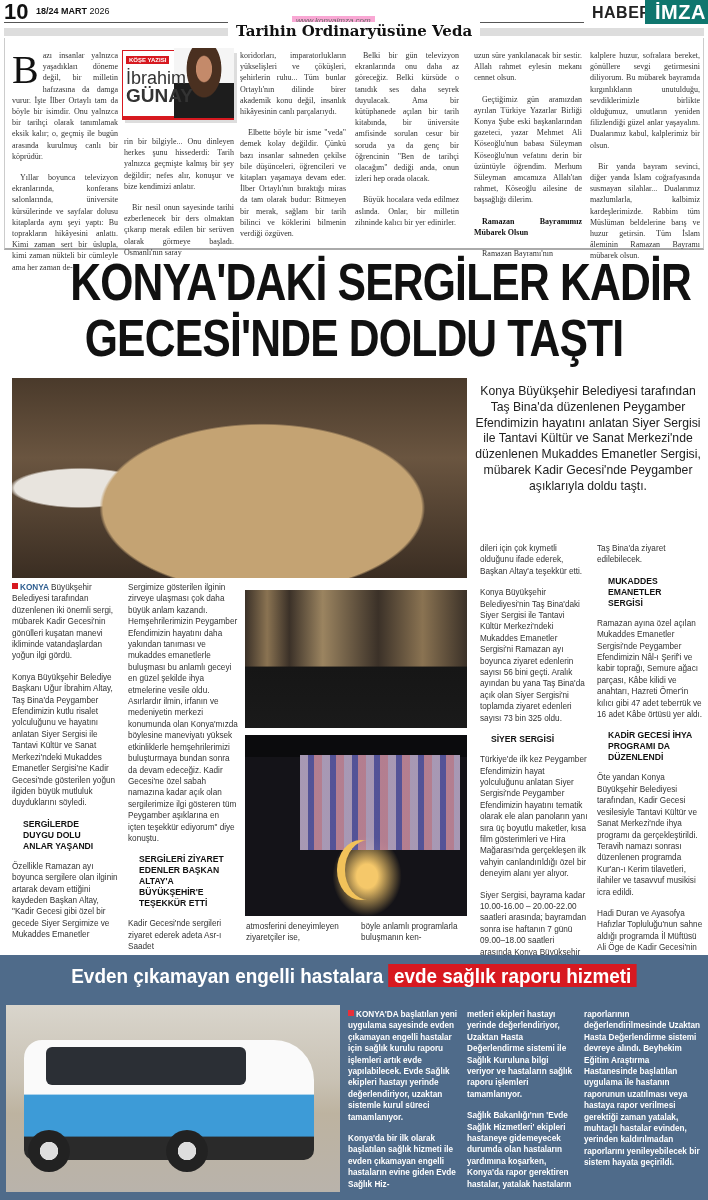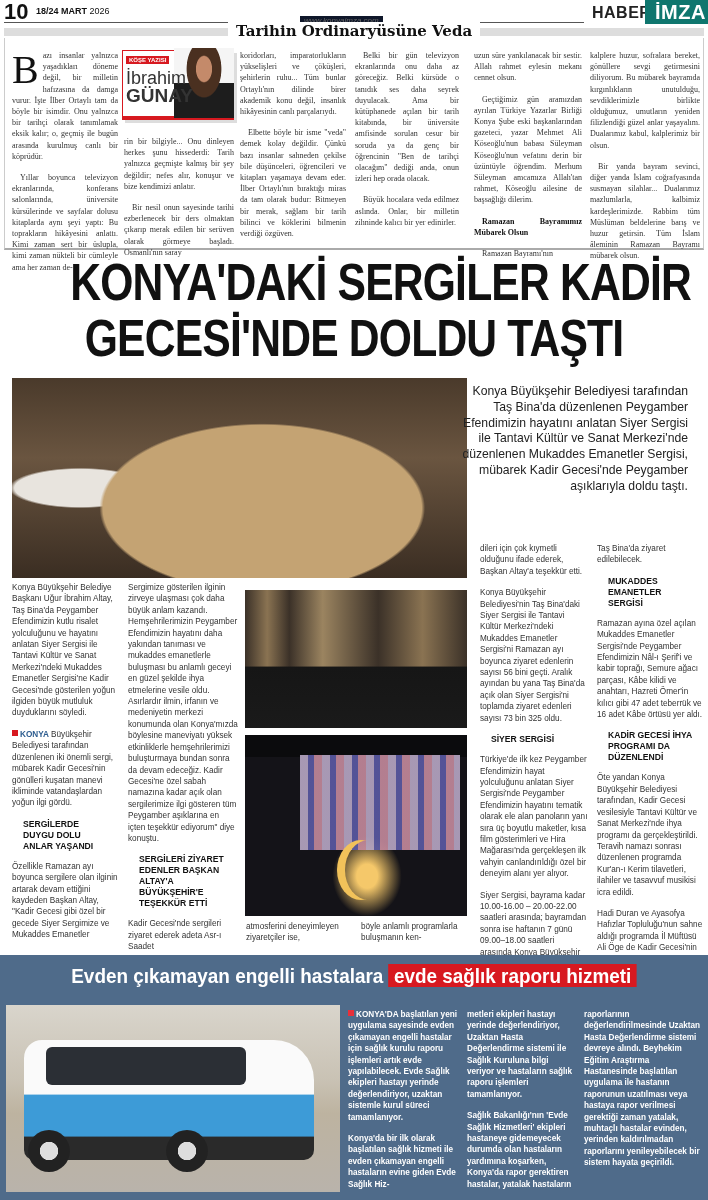--- a/index.html
+++ b/index.html
@@ -5,21 +5,21 @@
 *{box-sizing:border-box;margin:0;padding:0}
 html,body{width:708px;height:1200px;overflow:hidden;background:#fff}
 body{position:relative;font-family:"Liberation Sans",sans-serif;color:#222}
 .abs{position:absolute}
 
 
 #pg-num{left:4px;top:0;font:bold 22px/24px "Liberation Sans",sans-serif;color:#111}
 #pg-date{left:36px;top:6px;font:bold 9px/10px "Liberation Sans",sans-serif;color:#111}
 #pg-date .yr{font-weight:normal}
 #mast-line{left:4px;top:22px;width:580px;height:1px;background:#555}
-#pg-url{left:300px;top:16px;font:italic 8px/10px "Liberation Sans",sans-serif;color:#666;background:#0f172a;padding:0 4px}
+#pg-url{left:292px;top:16px;font:italic 8px/10px "Liberation Sans",sans-serif;color:#666;background:#f9a8d4;padding:0 4px}
 #haber{left:592px;top:3px;font:bold 16px/20px "Liberation Sans",sans-serif;color:#222;letter-spacing:0.5px}
 #imza{left:645px;top:0;width:71px;height:24px;background:#0f766e;color:#fff;font:bold 20px/24px "Liberation Sans",sans-serif;text-align:center;letter-spacing:0.5px}
 
 
 #col-bar{left:4px;top:28px;width:700px;height:8px;background:#ddd}
 #col-title{left:228px;top:22px;padding:0 8px;background:#fff;font:bold 15px/18px "DejaVu Serif",serif;color:#111}
 #col-box{left:4px;top:38px;width:700px;height:212px;border:1px solid #ccc;border-top:none;border-bottom:2px solid #aaa}
 
 .serif-col{font:8px/11.2px "Liberation Serif",serif;color:#333;text-align:justify;hyphens:auto}
 .serif-col p{margin-bottom:10px;text-indent:8px}
@@ -44,21 +44,21 @@
  linear-gradient(180deg,transparent 0,transparent 55%,#161616 56%,#1a1a1a 100%),
  linear-gradient(90deg,#3b3128 0,#8a7352 10%,#3b3128 20%,#9b8460 35%,#3b3128 60%,#8a7352 80%,#3b3128 100%)}
 #photo-night{left:245px;top:735px;width:222px;height:181px;background:
  radial-gradient(ellipse at 55% 78%,#f5c86a 0 6%,transparent 20%),
  linear-gradient(180deg,#0b0b0d 0,#0b0b0d 12%,transparent 12%),
  linear-gradient(180deg,#141318 0,#141318 100%);}
 #photo-night .bldg{position:absolute;left:55px;top:20px;width:160px;height:95px;background:repeating-linear-gradient(90deg,#b8a7c5 0 8px,#5b5aa5 8px 14px,#c58a9d 14px 22px);opacity:.9}
 #photo-night .crescent{position:absolute;left:100px;top:105px;width:48px;height:60px;border-radius:50%;box-shadow:-8px 0 0 0 #f2c25a}
 
 
-#lead{left:456px;top:384px;width:232px;font:12.2px/15.8px "Liberation Sans",sans-serif;color:#222;text-align:right}
+#lead{left:472px;top:384px;width:232px;font:12.2px/15.8px "Liberation Sans",sans-serif;color:#222;text-align:center}
 
 
 .sans-col{font:8.2px/11.4px "Liberation Sans",sans-serif;color:#333}
 .sans-col p{margin-bottom:10px}
 .sans-col h4{font:bold 8.6px/11px "Liberation Sans",sans-serif;color:#111;margin:2px 11px 9px}
 .kicker{color:#2c5c8f;font-weight:bold}
 .kicker::before{content:"";display:inline-block;width:6px;height:6px;background:#d71920;margin-right:2px;vertical-align:1px}
 
 #col1{left:12px;top:582px;width:110px}
 #col2{left:128px;top:582px;width:110px}
@@ -141,22 +141,22 @@
 <div class="abs photo" id="photo-main"></div>
 <div class="abs photo" id="photo-calligraphy"></div>
 <div class="abs photo" id="photo-night">
     <div class="bldg"></div>
     <div class="crescent"></div>
   </div>
 
 <div class="abs" id="lead">Konya Büyükşehir Belediyesi tarafından Taş Bina'da düzenlenen Peygamber Efendimizin hayatını anlatan Siyer Sergisi ile Tantavi Kültür ve Sanat Merkezi'nde düzenlenen Mukaddes Emanetler Sergisi, mübarek Kadir Gecesi'nde Peygamber aşıklarıyla doldu taştı.</div>
 
 <div class="abs sans-col" id="col1">
+  <p><span class="kicker">KONYA</span> <span>Büyükşehir Belediyesi tarafından düzenlenen iki önemli sergi, mübarek Kadir Gecesi'nin gönülleri kuşatan manevi ikliminde vatandaşlardan yoğun ilgi gördü.</span></p>
   <p>Konya Büyükşehir Belediye Başkanı Uğur İbrahim Altay, Taş Bina'da Peygamber Efendimizin kutlu risalet yolculuğunu ve hayatını anlatan Siyer Sergisi ile Tantavi Kültür ve Sanat Merkezi'ndeki Mukaddes Emanetler Sergisi'ne Kadir Gecesi'nde gösterilen yoğun ilgiden büyük mutluluk duyduklarını söyledi.</p>
-  <p><span class="kicker">KONYA</span> <span>Büyükşehir Belediyesi tarafından düzenlenen iki önemli sergi, mübarek Kadir Gecesi'nin gönülleri kuşatan manevi ikliminde vatandaşlardan yoğun ilgi gördü.</span></p>
   <h4>SERGİLERDE DUYGU DOLU ANLAR YAŞANDI</h4>
   <p>Özellikle Ramazan ayı boyunca sergilere olan ilginin artarak devam ettiğini kaydeden Başkan Altay, "Kadir Gecesi gibi özel bir gecede Siyer Sergimize ve Mukaddes Emanetler</p>
 </div>
 <div class="abs sans-col" id="col2">
   <p>Sergimize gösterilen ilginin zirveye ulaşması çok daha büyük anlam kazandı. Hemşehrilerimizin Peygamber Efendimizin hayatını daha yakından tanıması ve mukaddes emanetlerle buluşması bu anlamlı geceyi en güzel şekilde ihya etmelerine vesile oldu. Asırlardır ilmin, irfanın ve medeniyetin merkezi konumunda olan Konya'mızda böylesine maneviyatı yüksek etkinliklerle hemşehrilerimizi buluşturmaya bundan sonra da devam edeceğiz. Kadir Gecesi'ne özel sabah namazına kadar açık olan sergilerimize ilgi gösteren tüm Peygamber aşıklarına en içten teşekkür ediyorum" diye konuştu.</p>
   <h4>SERGİLERİ ZİYARET EDENLER BAŞKAN ALTAY'A BÜYÜKŞEHİR'E TEŞEKKÜR ETTİ</h4>
   <p>Kadir Gecesi'nde sergileri ziyaret ederek adeta Asr-ı Saadet</p>
 </div>
 <div class="abs sans-col" id="col3">
   <p>atmosferini deneyimleyen ziyaretçiler ise,</p>

